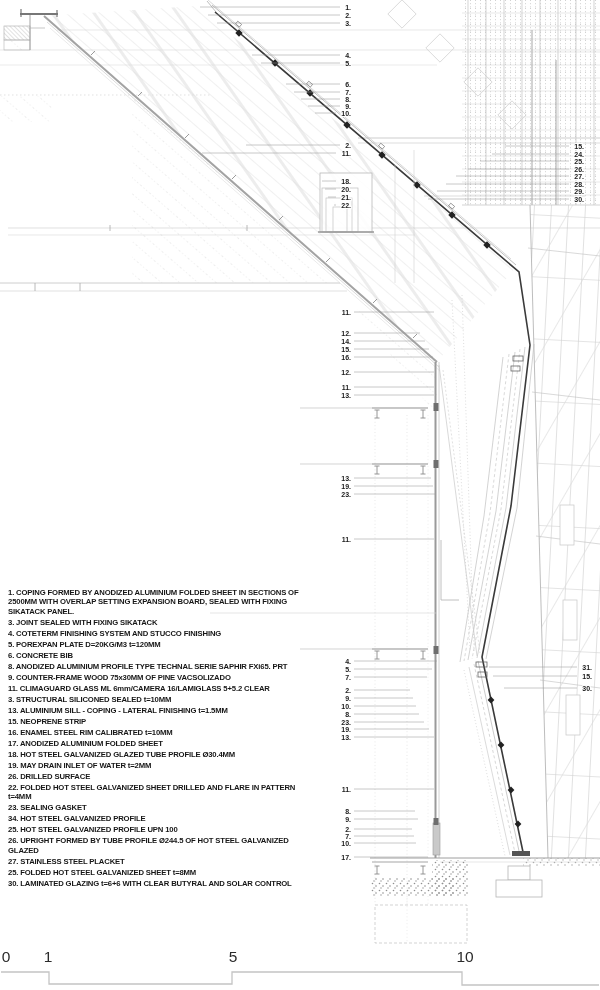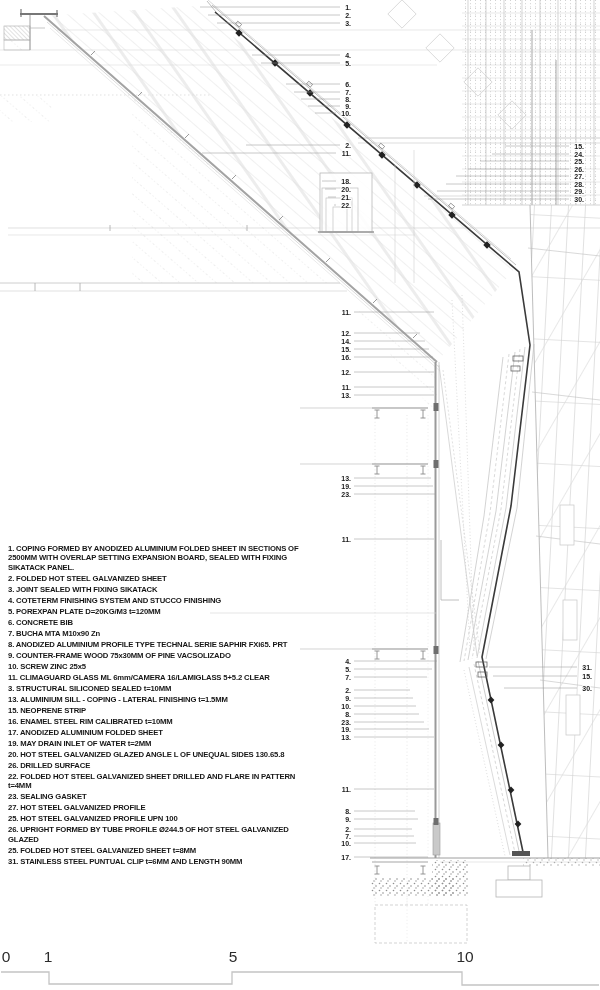--- a/index.html
+++ b/index.html
@@ -1,19 +1,19 @@
 <!DOCTYPE html>
 <html><head>
 <meta charset="utf-8">
 <style>
   html,body{margin:0;padding:0;background:#ffffff;}
   .sheet{position:relative;width:600px;height:990px;background:#ffffff;overflow:hidden;
          font-family:"Liberation Sans",sans-serif;}
   svg{position:absolute;left:0;top:0;}
-  .legend{position:absolute;left:8px;top:544px;width:303px;color:#161616;
+  .legend{position:absolute;left:8px;top:588px;width:303px;color:#161616;
           font-family:"Liberation Sans",sans-serif;font-weight:700;
           font-size:7.7px;line-height:9.4px;letter-spacing:-0.15px;}
   .legend .li{margin:0 0 1.6px 0;}
   .callout-num{font-family:"Liberation Sans",sans-serif;font-weight:700;font-size:7px;
                fill:#1a1a1a;paint-order:stroke;stroke:#ffffff;stroke-width:2.2px;}
   .scale-num{font-family:"Liberation Sans",sans-serif;font-size:15.5px;fill:#2b2b2b;}
 </style>
 </head>
 <body>
 
@@ -404,39 +404,37 @@
   <g id="scale-label-layer">
         <text x="6" y="962" text-anchor="middle" class="scale-num">0</text>
         <text x="48" y="962" text-anchor="middle" class="scale-num">1</text>
         <text x="233" y="962" text-anchor="middle" class="scale-num">5</text>
         <text x="465" y="962" text-anchor="middle" class="scale-num">10</text>
       </g>
 </svg>
 
 <div class="legend" id="legend">
       <div class="li">1. COPING FORMED BY ANODIZED ALUMINIUM FOLDED SHEET IN SECTIONS OF 2500MM WITH OVERLAP SETTING EXPANSION BOARD, SEALED WITH FIXING SIKATACK PANEL.</div>
-      <div class="li">2. FOLDED HOT STEEL GALVANIZED SHEET</div>
       <div class="li">3. JOINT SEALED WITH FIXING SIKATACK</div>
       <div class="li">4. COTETERM FINISHING SYSTEM AND STUCCO FINISHING</div>
       <div class="li">5. POREXPAN PLATE D=20KG/M3 t=120MM</div>
       <div class="li">6. CONCRETE BIB</div>
-      <div class="li">7. BUCHA MTA M10x90 Zn</div>
       <div class="li">8. ANODIZED ALUMINIUM PROFILE TYPE TECHNAL SERIE SAPHIR FXi65. PRT</div>
       <div class="li">9. COUNTER-FRAME WOOD 75x30MM OF PINE VACSOLIZADO</div>
-      <div class="li">10. SCREW ZINC 25x5</div>
       <div class="li">11. CLIMAGUARD GLASS ML 6mm/CAMERA 16/LAMIGLASS 5+5.2 CLEAR</div>
       <div class="li">3. STRUCTURAL SILICONED SEALED t=10MM</div>
       <div class="li">13. ALUMINIUM SILL - COPING - LATERAL FINISHING t=1.5MM</div>
       <div class="li">15. NEOPRENE STRIP</div>
       <div class="li">16. ENAMEL STEEL RIM CALIBRATED t=10MM</div>
       <div class="li">17. ANODIZED ALUMINIUM FOLDED SHEET</div>
+      <div class="li">18. HOT STEEL GALVANIZED GLAZED TUBE PROFILE Ø30.4MM</div>
       <div class="li">19. MAY DRAIN INLET OF WATER t=2MM</div>
-      <div class="li">20. HOT STEEL GALVANIZED GLAZED ANGLE L OF UNEQUAL SIDES 130.65.8</div>
       <div class="li">26. DRILLED SURFACE</div>
       <div class="li">22. FOLDED HOT STEEL GALVANIZED SHEET DRILLED AND FLARE IN PATTERN t=4MM</div>
       <div class="li">23. SEALING GASKET</div>
-      <div class="li">27. HOT STEEL GALVANIZED PROFILE</div>
+      <div class="li">34. HOT STEEL GALVANIZED PROFILE</div>
       <div class="li">25. HOT STEEL GALVANIZED PROFILE UPN 100</div>
       <div class="li">26. UPRIGHT FORMED BY TUBE PROFILE Ø244.5 OF HOT STEEL GALVANIZED GLAZED</div>
+      <div class="li">27. STAINLESS STEEL PLACKET</div>
       <div class="li">25. FOLDED HOT STEEL GALVANIZED SHEET t=8MM</div>
-      <div class="li">31. STAINLESS STEEL PUNTUAL CLIP t=6MM AND LENGTH 90MM</div>
+      <div class="li">30. LAMINATED GLAZING t=6+6 WITH CLEAR BUTYRAL AND SOLAR CONTROL</div>
     </div>
 </div>
 
 </body></html>

